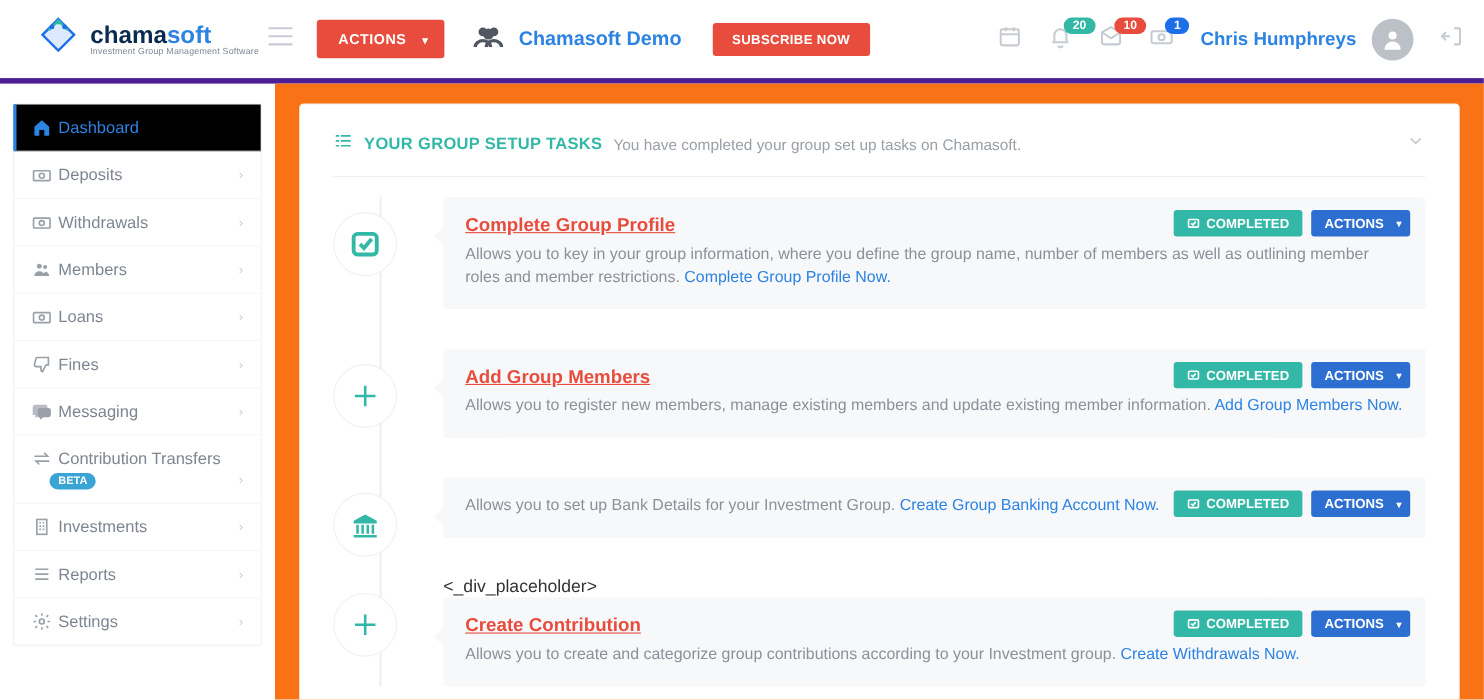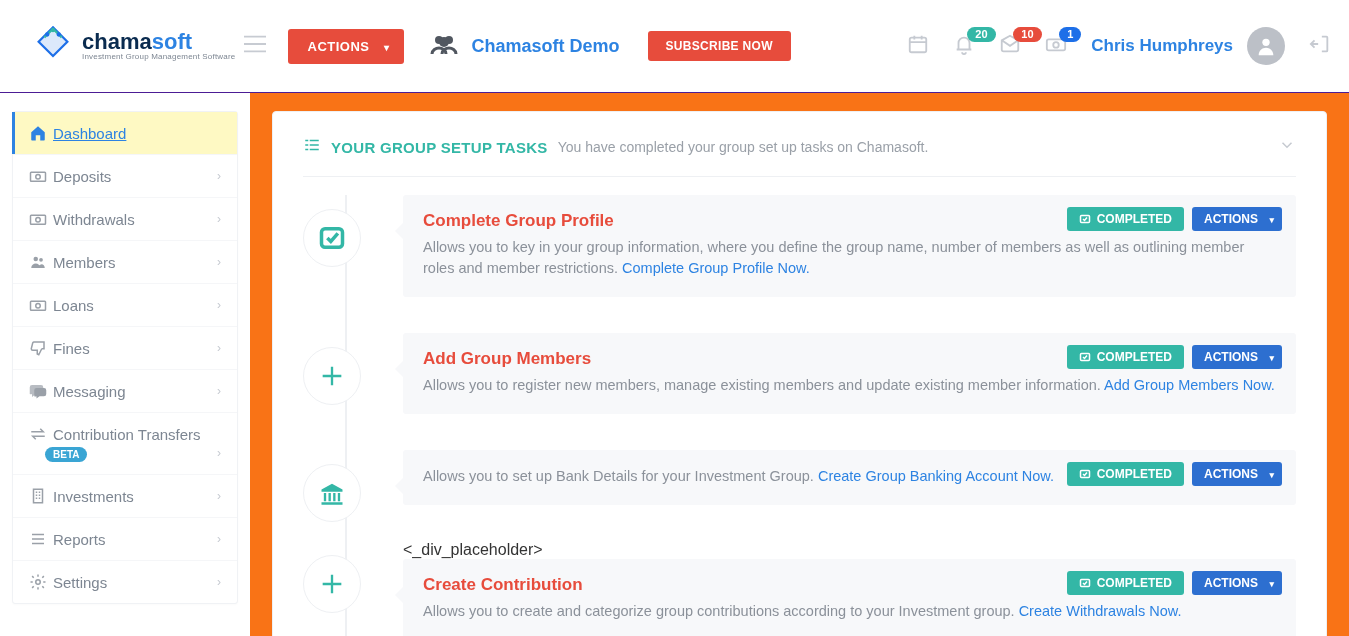--- a/index.html
+++ b/index.html
@@ -23,23 +23,23 @@
     color: #333;
     width: 1349px;
     height: 636px;
     overflow: hidden;
     position: relative;
   }
   
   .header {
     display: flex;
     align-items: center;
-    height: 93px;
+    height: 76px;
     padding: 0 18px 0 30px;
-    border-bottom: 1px solid #4c1d95;
+    border-bottom: 5px solid #4c1d95;
     background: #fff;
   }
   .logo {
     display: flex;
     align-items: center;
     gap: 6px;
     min-width: 200px;
   }
   .logo svg { width: 46px; height: 46px; }
   .logo-text {
@@ -170,22 +170,21 @@
     display: flex;
     align-items: center;
     padding: 12px 16px;
     font-size: 15px;
     color: #7d8692;
     cursor: pointer;
     position: relative;
   }
   .side-item.active {
     color: #2d83e2;
-    background: #fef9c3;
-    text-decoration: underline;
+    background: #000000;
   }
   .side-item.active::before {
     content: "";
     position: absolute;
     left: -1px;
     top: 0;
     bottom: 0;
     width: 3px;
     background: #2d83e2;
   }
@@ -301,20 +300,21 @@
     width: 0; height: 0;
     border-top: 8px solid transparent;
     border-bottom: 8px solid transparent;
     border-right: 8px solid #f7f8fa;
   }
   .task .card h3 {
     margin: 0 0 6px 0;
     color: #e74c3c;
     font-size: 17px;
     font-weight: 600;
+    text-decoration: underline;
   }
   .task .card p {
     margin: 0;
     color: #8b919a;
     font-size: 14.5px;
     line-height: 1.45;
   }
   .task .card .link {
     color: #2d83e2;
     cursor: pointer;

